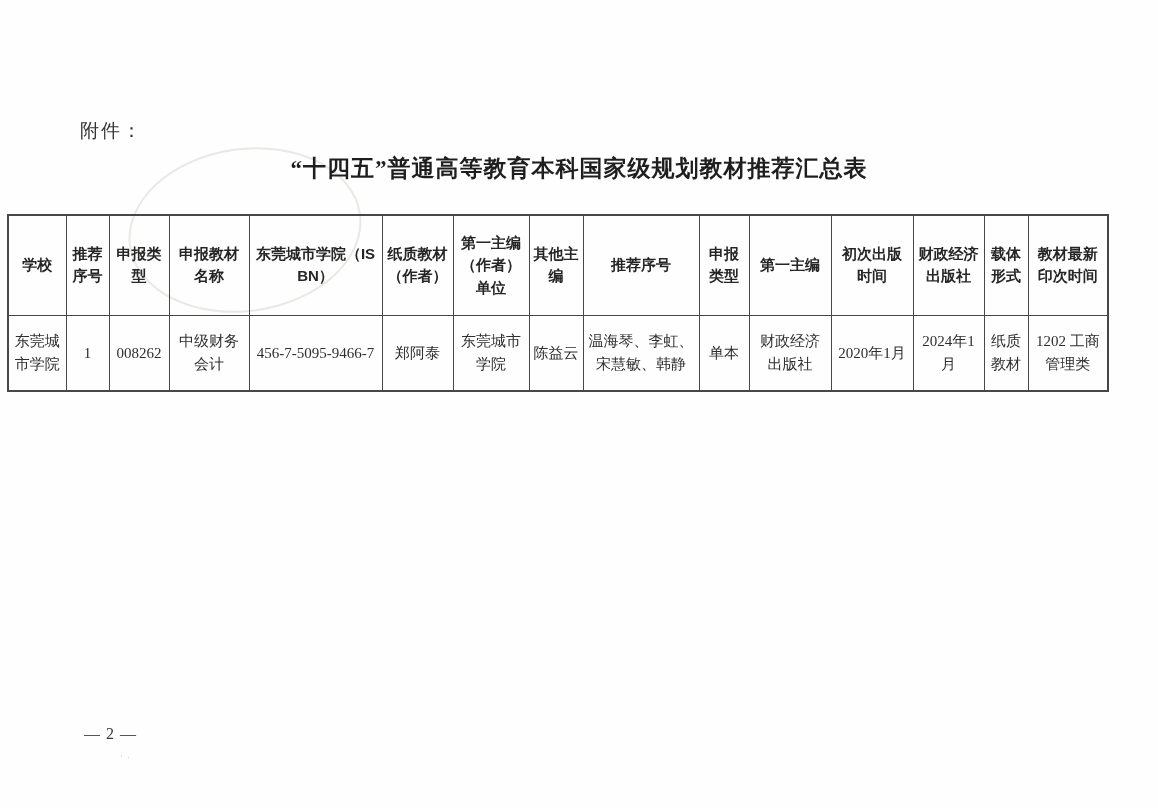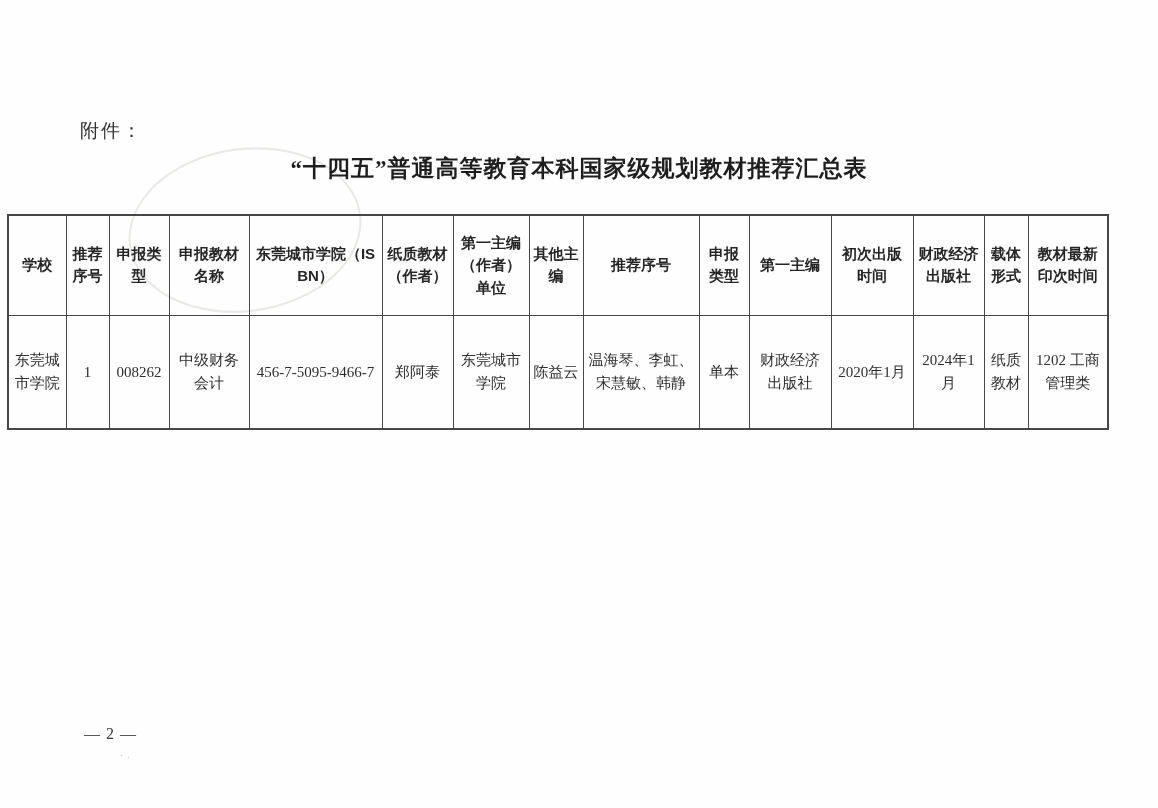--- a/index.html
+++ b/index.html
@@ -72,21 +72,21 @@
     font-family: "Liberation Sans", "DejaVu Sans", sans-serif;
     font-weight: bold;
     color: #262626;
     word-break: break-all;
   }
   .summary-table td {
     font-family: "Liberation Serif", "DejaVu Serif", serif;
     color: #2e2e2e;
   }
   tr.header-row { height: 100px; }
-  tr.data-row   { height: 114px;  }
+  tr.data-row   { height: 76px;  }
   .page-number {
     position: absolute;
     left: 84px;
     top: 725px;
     font-size: 16px;
     letter-spacing: 1px;
     color: #3a3a3a;
     font-family: "Liberation Serif", "DejaVu Serif", serif;
   }
 </style>

